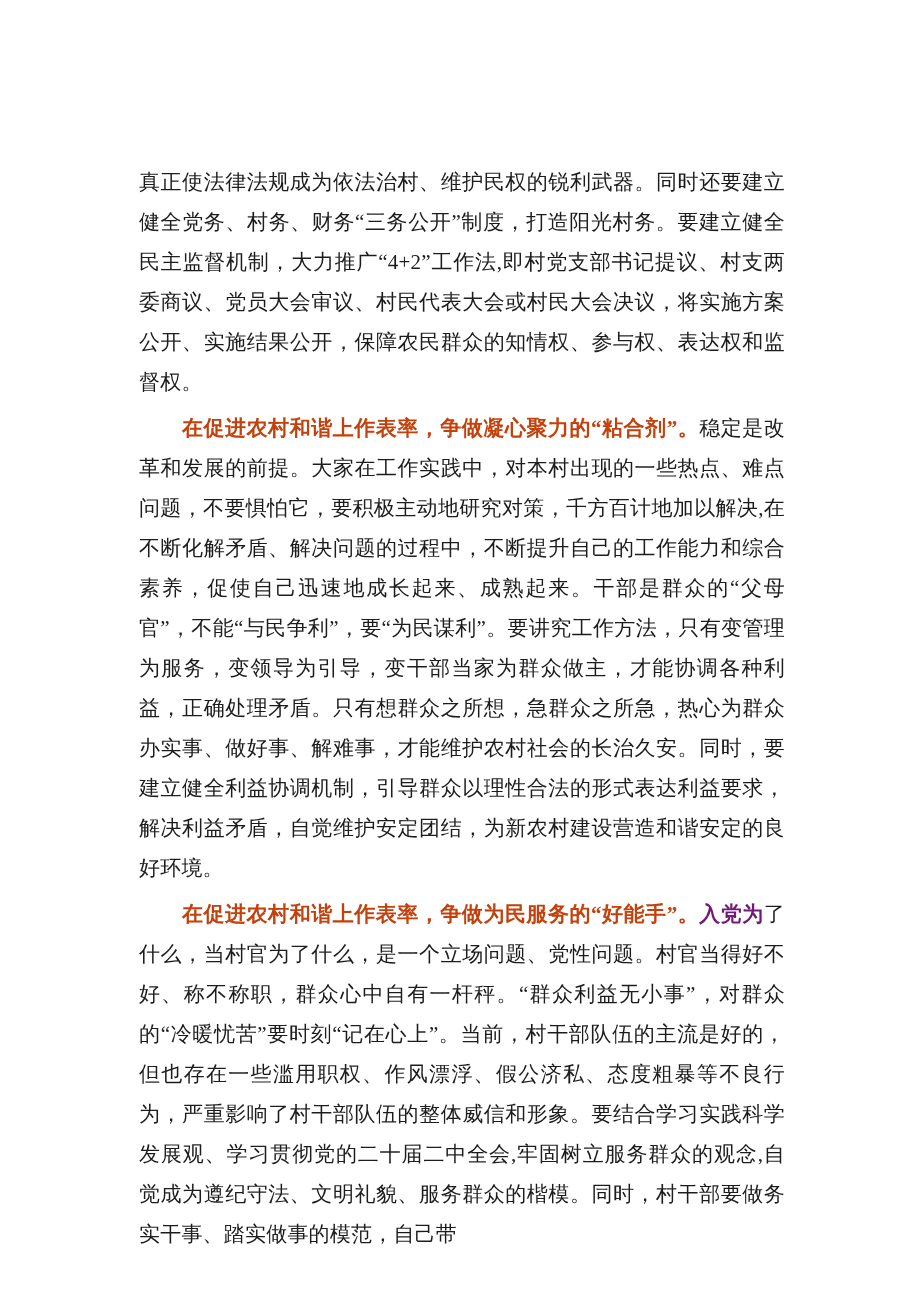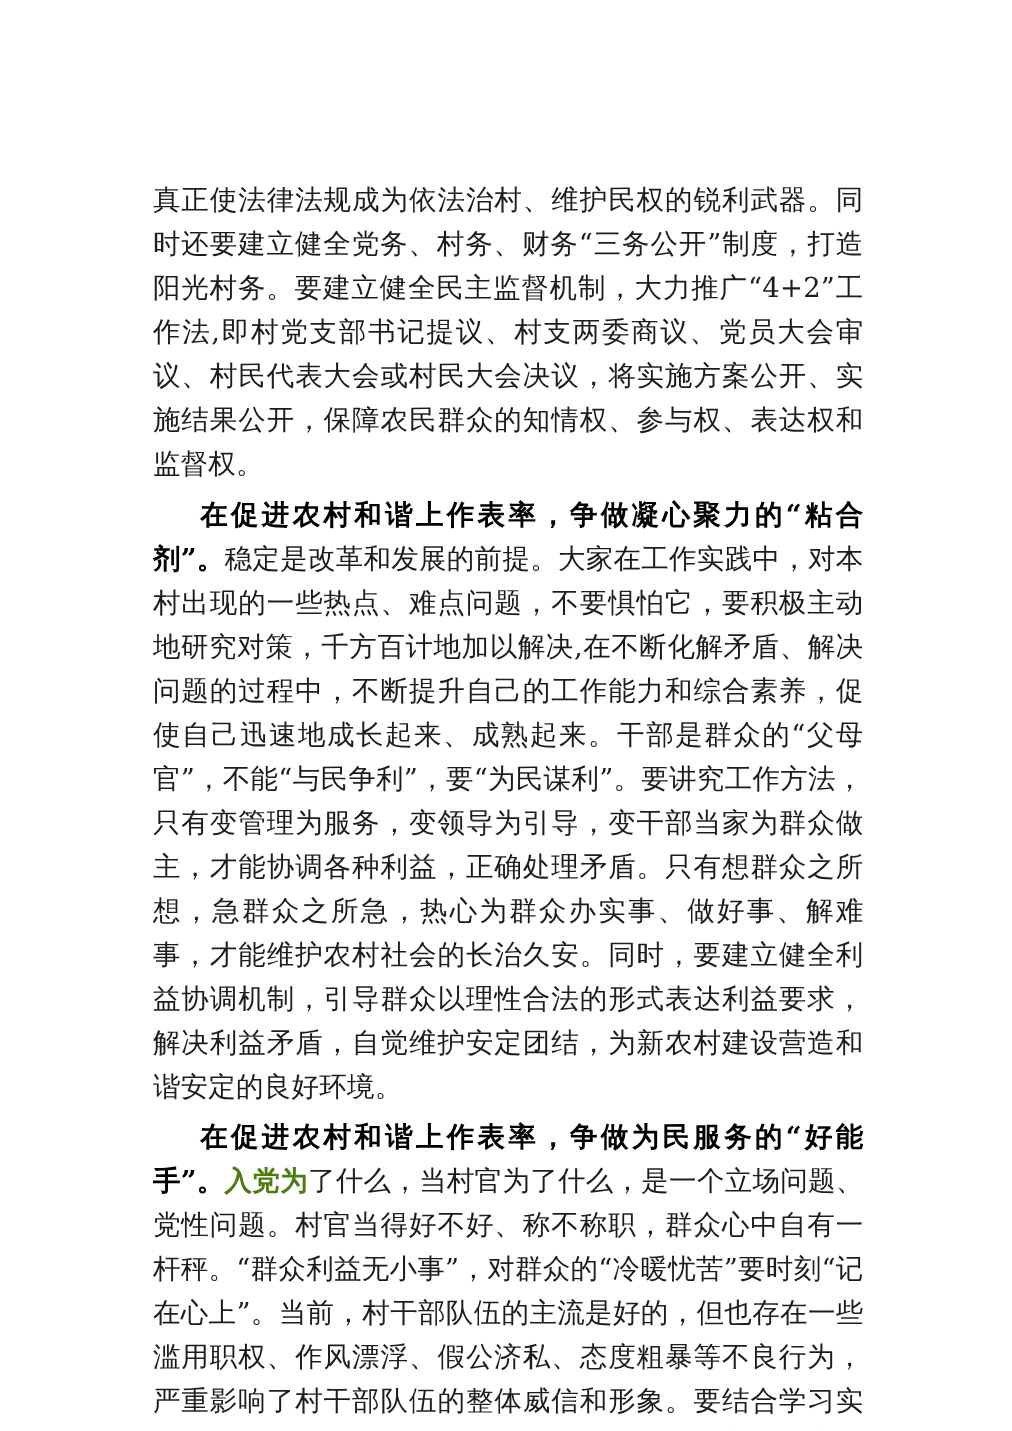--- a/index.html
+++ b/index.html
@@ -16,37 +16,38 @@
       color: #1c1c1c;
     }
     .page {
       position: absolute;
       left: 139px;
       top: 162px;
       width: 646px;
     }
     .para {
       margin: 0 0 6px 0;
-      font-size: 25px;
+      font-size: 21px;
       line-height: 40px;
       text-align: justify;
       text-justify: inter-character;
       letter-spacing: 0.2px;
       word-break: break-all;
+      font-family: Liberation Serif, serif;
     }
     .para.indent {
       text-indent: 43px;
     }
     .lead {
       font-weight: bold;
-      color: #000000;
+      color: #c2410c;
     }
     .lead-tail {
       font-weight: bold;
-      color: #4d7c0f;
+      color: #701a75;
     }
   </style>
 </head>
 <body>
 
 <div class="page">
 
   <p class="para">
     <span>真正使法律法规成为依法治村、维护民权的锐利武器。同时还要建立健全党务、村务、财务“三务公开”制度，打造阳光村务。要建立健全民主监督机制，大力推广“4+2”工作法,即村党支部书记提议、村支两委商议、党员大会审议、村民代表大会或村民大会决议，将实施方案公开、实施结果公开，保障农民群众的知情权、参与权、表达权和监督权。</span>
   </p>

